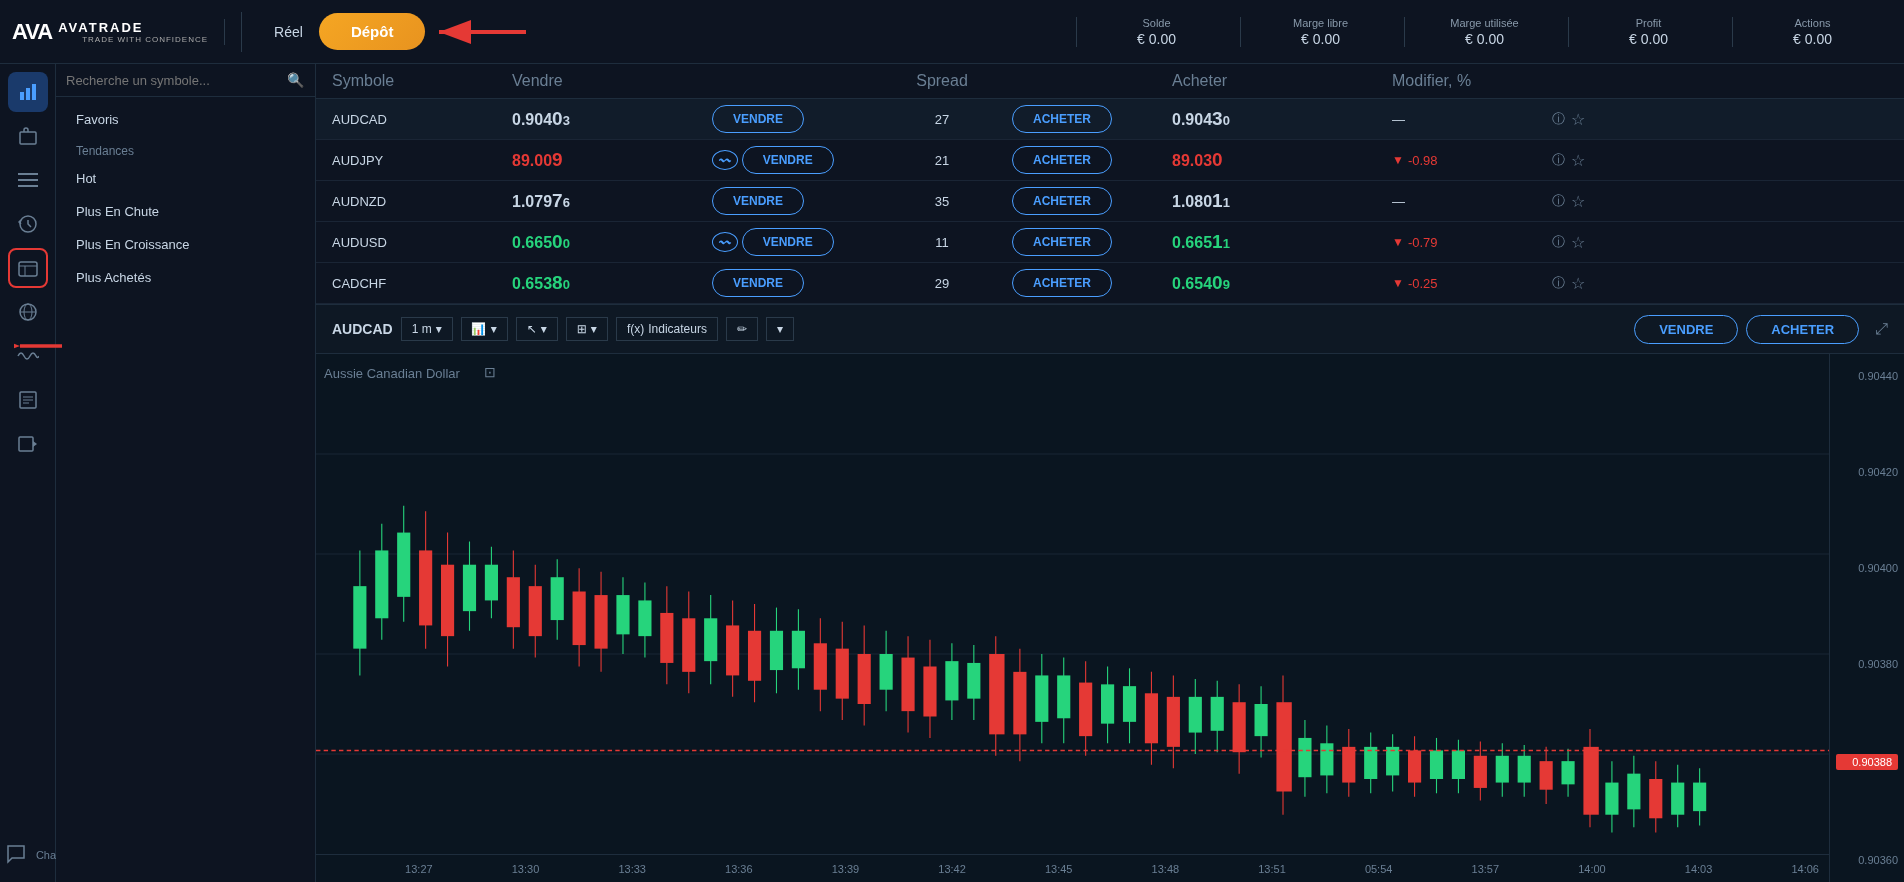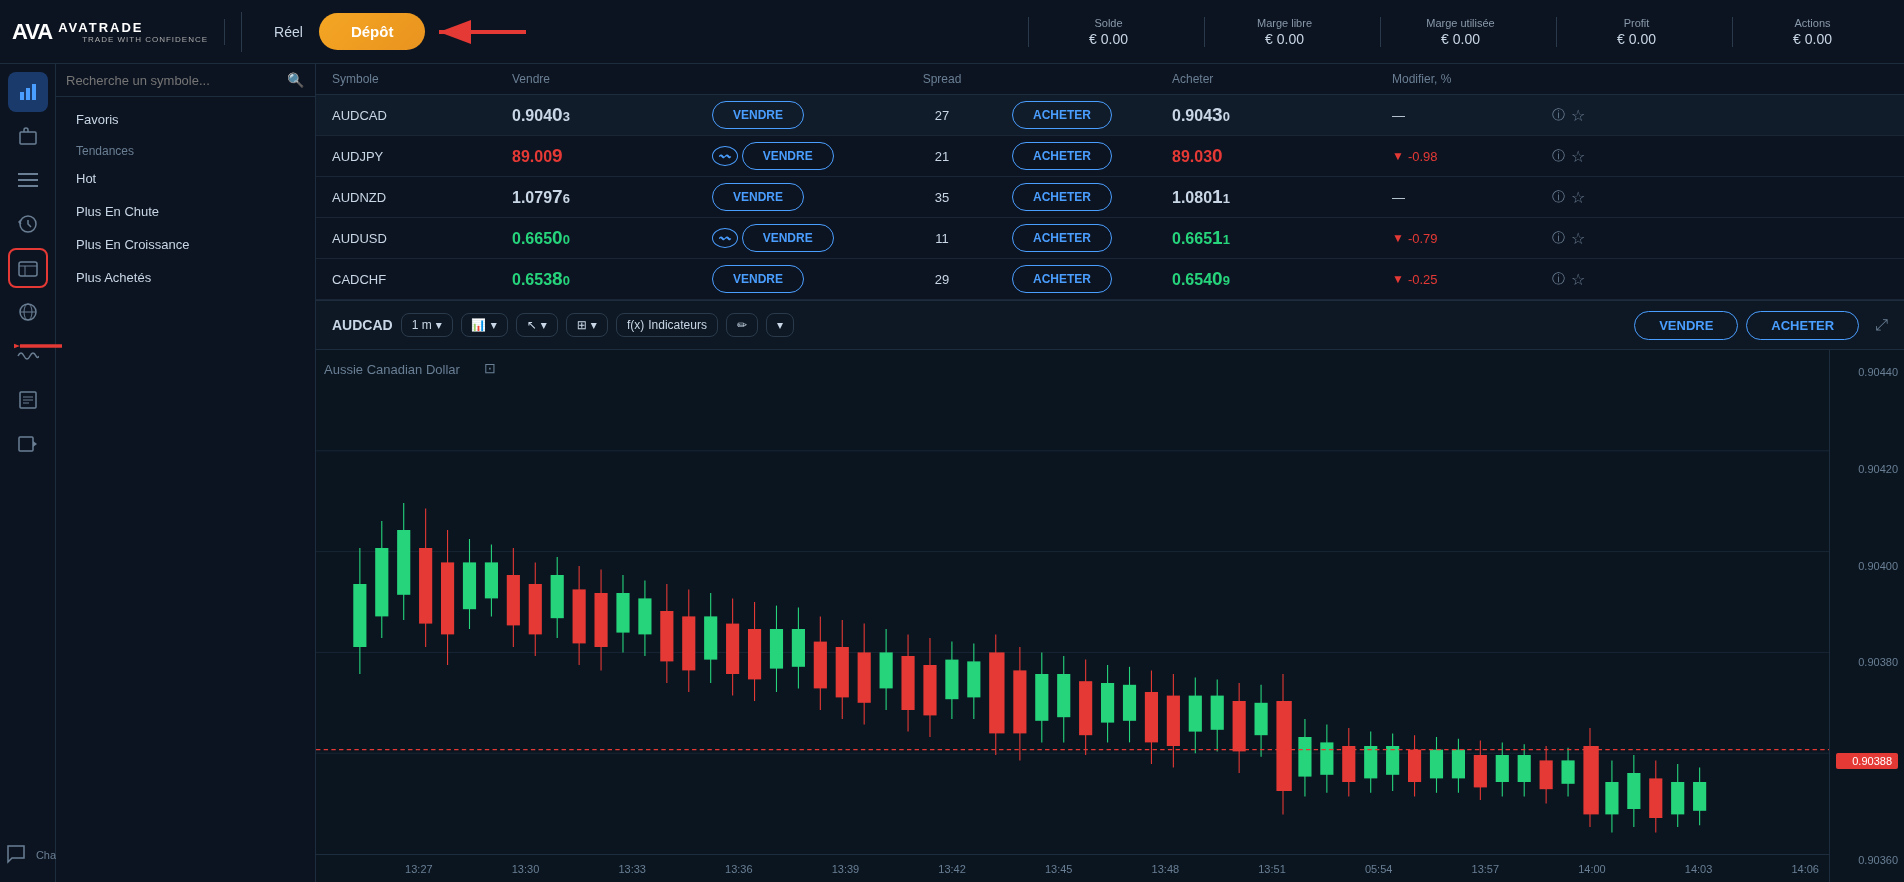--- a/index.html
+++ b/index.html
@@ -13,21 +13,21 @@
       padding: 0 12px;
     }
     .header-logo { display: flex; align-items: center; gap: 10px; padding-right: 16px; border-right: 1px solid #2a3a4a; }
     .header-reel { color: #c8d6e5; margin: 0 16px; font-size: 14px; }
     .depot-btn {
       background: linear-gradient(135deg, #f5a623, #e8931f);
       color: #fff; font-size: 15px; font-weight: bold;
       border: none; border-radius: 24px;
       padding: 10px 32px; cursor: pointer;
     }
-    .header-stats { display: flex; align-items: center; margin-left: auto; gap: 16px; }
+    .header-stats { display: flex; align-items: center; margin-left: auto; gap: 4px; }
     .stat-item { 
       display: flex; flex-direction: column; align-items: center; 
       padding: 0 28px; border-left: 1px solid #2a3a4a; min-width: 160px;
     }
     .stat-label { font-size: 11px; color: #8899aa; margin-bottom: 2px; }
     .stat-value { font-size: 14px; color: #c8d6e5; }
 
     
     .main-layout { display: flex; height: calc(882px - 64px); }
 
@@ -71,21 +71,21 @@
     .menu-section-title { color: #6a7f94; font-size: 12px; padding: 8px 6px 4px; }
 
     
     .market-area { flex: 1; display: flex; flex-direction: column; overflow: hidden; }
     .market-header {
       display: grid;
       grid-template-columns: 180px 200px 160px 140px 160px 220px 160px 80px;
       padding: 8px 16px;
       background: #0d1421;
       border-bottom: 1px solid #1e2d3d;
-      color: #6a7f94; font-size: 12px;
+      color: #6a7f94; font-size: 16px;
     }
     .market-row {
       display: grid;
       grid-template-columns: 180px 200px 160px 140px 160px 220px 160px 80px;
       padding: 6px 16px;
       border-bottom: 1px solid #1a2535;
       align-items: center;
     }
     .symbol-name { font-size: 13px; color: #c8d6e5; }
     .price-value { font-size: 16px; font-weight: 600; }
@@ -115,21 +115,21 @@
     
     .chart-toolbar {
       display: flex; align-items: center; gap: 8px;
       padding: 8px 16px; background: #0e1824;
       border-top: 1px solid #1e2d3d; border-bottom: 1px solid #1e2d3d;
       height: 50px;
     }
     .toolbar-symbol { color: #c8d6e5; font-weight: bold; font-size: 14px; }
     .toolbar-btn {
       background: transparent; border: 1px solid #2a3a4a;
-      color: #c8d6e5; border-radius: 8px; padding: 4px 10px;
+      color: #c8d6e5; border-radius: 0; padding: 4px 10px;
       cursor: pointer; font-size: 12px; display: flex; align-items: center; gap: 4px;
     }
     .toolbar-vendre {
       background: transparent; border: 1.5px solid #4a9eff;
       color: #4a9eff; font-weight: bold; border-radius: 20px;
       padding: 6px 24px; cursor: pointer; font-size: 13px; margin-left: auto;
     }
     .toolbar-acheter {
       background: transparent; border: 1.5px solid #4a9eff;
       color: #4a9eff; font-weight: bold; border-radius: 20px;

